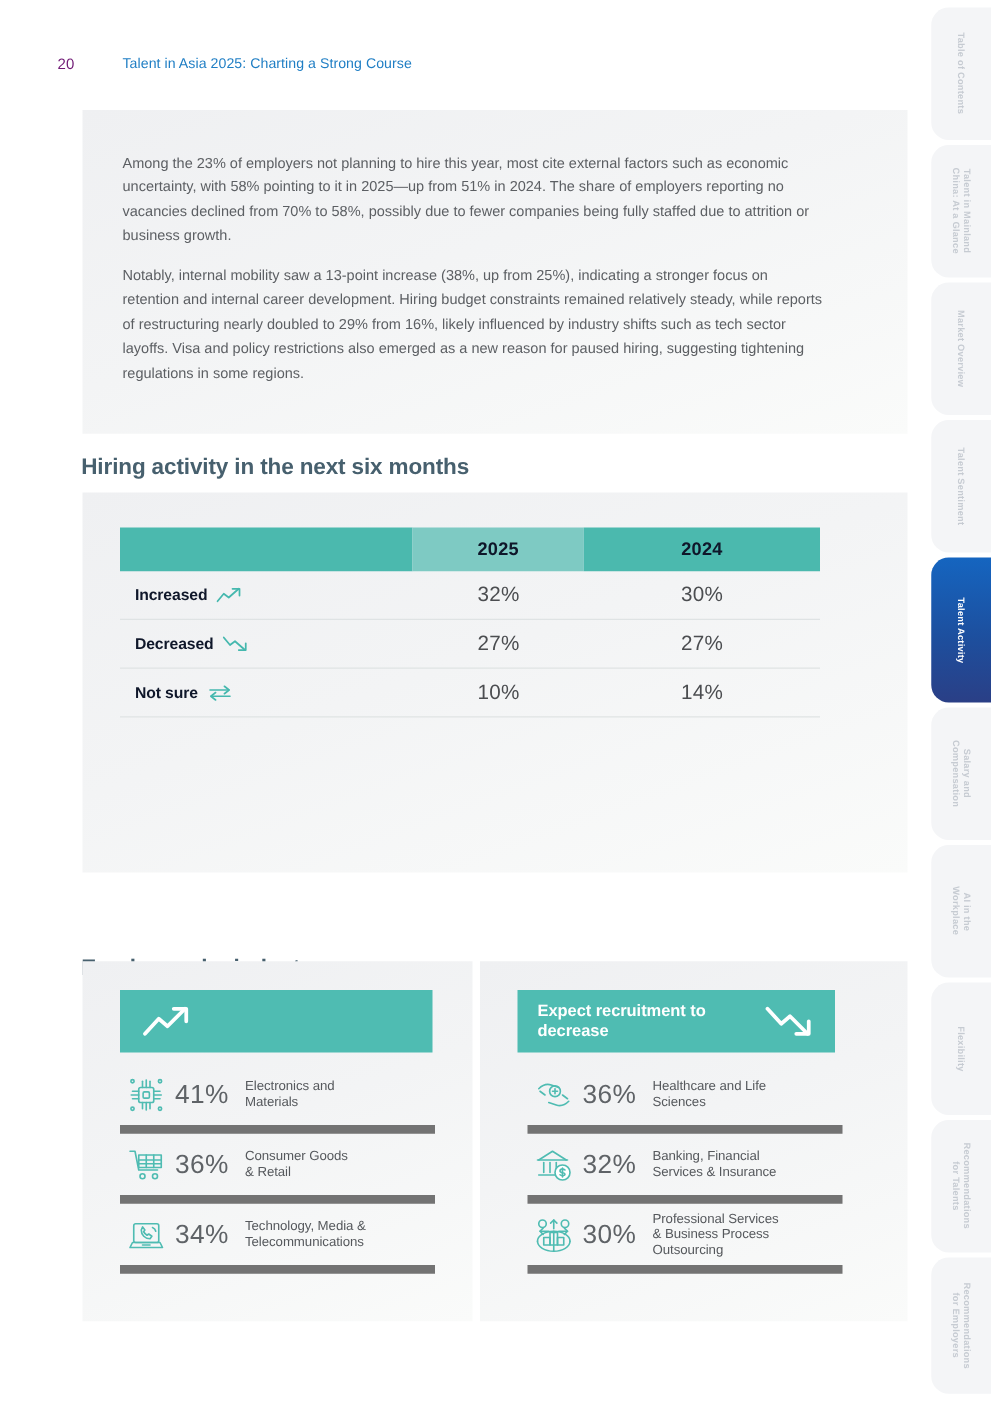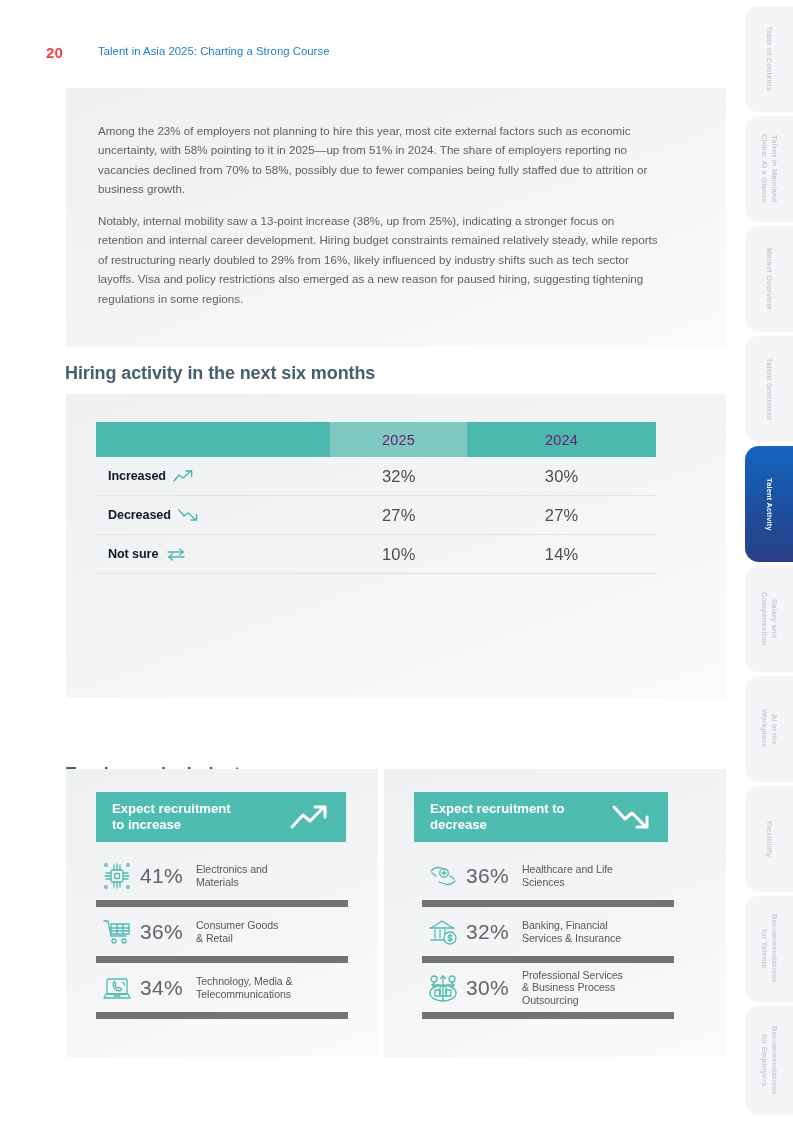--- a/index.html
+++ b/index.html
@@ -8,21 +8,21 @@
     background: #ffffff;
     font-family: "Liberation Sans", sans-serif;
     overflow: hidden;
   }
   .page { position: relative; width: 793px; height: 1121px; background: #ffffff; }
 
   
   .pg-head { position: absolute; top: 44px; left: 0; width: 745px; height: 22px; }
   .pg-num {
     position: absolute; left: 46px; top: 0;
-    font-size: 15px; font-weight: bold; color: #ef4444; letter-spacing: .2px;
+    font-size: 12px; font-weight: normal; color: #701a75; letter-spacing: .2px;
   }
   .pg-title {
     position: absolute; left: 98px; top: 1px;
     font-size: 11.3px; color: #1f7ec4; letter-spacing: .05px;
   }
 
   
   .panel { position: absolute; background: linear-gradient(160deg,#eff0f2 0%,#f3f4f5 45%,#fafbfa 100%); }
   #panel-intro { left: 66px; top: 88px; width: 660px; height: 259px; }
   #panel-table { left: 66px; top: 394px; width: 660px; height: 304px; }
@@ -48,21 +48,21 @@
   #head-industry { left: 65px; top: 764px; }
 
   
   .tbl { position: absolute; left: 96px; top: 422px; width: 560px; }
   .tbl-row { display: flex; width: 100%; }
   .thead .c0 { background: #4bb9ae; }
   .thead .c1 { background: #7ecac3; }
   .thead .c2 { background: #4bb9ae; }
   .thead .cell {
     height: 35px; display: flex; align-items: center; justify-content: center;
-    color: #701a75; font-size: 14.5px; font-weight: normal; letter-spacing: .2px;
+    color: #0f172a; font-size: 14.5px; font-weight: bold; letter-spacing: .2px;
   }
   .c0 { width: 244px; }
   .c1 { width: 143px; }
   .c2 { width: 197px; }
   .tbody .tbl-row { border-bottom: 1px solid #dfe3e4; }
   .tbody .cell { height: 38px; display: flex; align-items: center; }
   .tbody .c0 { padding-left: 12px; gap: 7px; }
   .tbody .c1, .tbody .c2 { justify-content: center; }
   .row-label {
     color: #0f172a; font-size: 12.6px; font-weight: bold; letter-spacing: -.1px;
@@ -193,22 +193,20 @@
     </div>
   </div>
 
 
   <div class="sec-head" id="head-industry">Employers by industry</div>
 
   <div class="panel" id="panel-left"></div>
   <div class="panel" id="panel-right"></div>
 
   <div class="card-head" id="card-head-left">
-    <div class="card-head-txt">Expect recruitment
-to increase</div>
     <svg class="card-head-arrow" viewBox="0 0 44 32">
       <polyline points="4,26 15,14 22,20 36,6" fill="none" stroke="#ffffff" stroke-width="3" stroke-linecap="round" stroke-linejoin="round"></polyline>
       <polyline points="27,6 37,6 37,16" fill="none" stroke="#ffffff" stroke-width="3" stroke-linecap="round" stroke-linejoin="round"></polyline>
     </svg>
   </div>
 
   <div class="card-head" id="card-head-right">
     <div class="card-head-txt">Expect recruitment to
 decrease</div>
     <svg class="card-head-arrow" viewBox="0 0 44 32">

